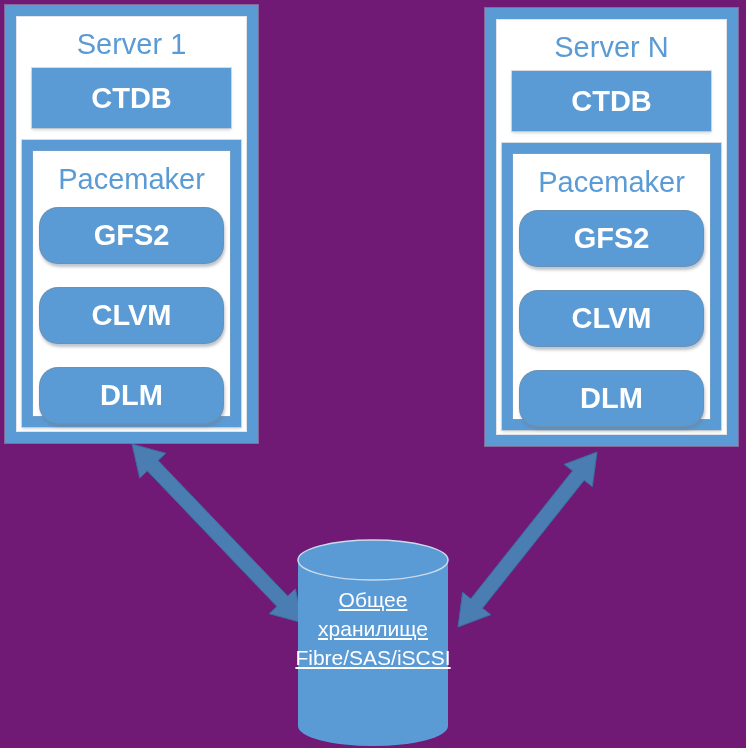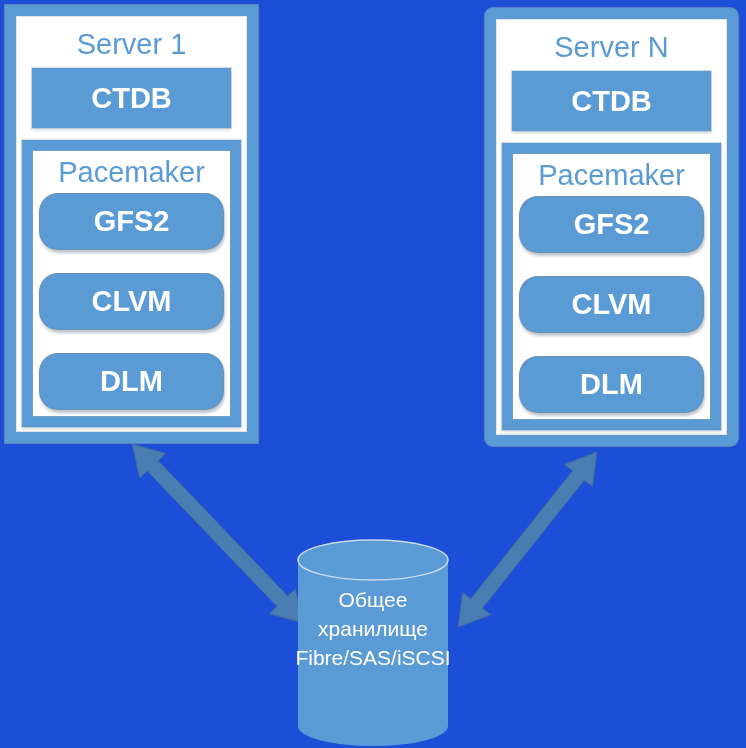--- a/index.html
+++ b/index.html
@@ -3,72 +3,72 @@
 <meta charset="utf-8">
 <style>
   :root{
     --shape-fill:#5B9BD5;
     --arrow-fill:#4A7DB2;
     --title-text:#5B9BD5;
     --on-fill:#FFFFFF;
   }
   html,body{margin:0;padding:0;background:#fff;}
   body{font-family:"Liberation Sans", sans-serif;}
-  .canvas{position:relative;width:746px;height:748px;background:#1d4ed8;overflow:hidden;}
+  .canvas{position:relative;width:746px;height:748px;background:#701a75;overflow:hidden;}
 
   svg.layer{position:absolute;left:0;top:0;width:746px;height:748px;}
 
   .server{
     position:absolute;width:253px;height:438px;box-sizing:border-box;
     background:#fff;border:11px solid var(--shape-fill);
     box-shadow:0 0 0 1px rgba(156,170,185,.55), inset 0 0 0 1px rgba(156,170,185,.30);
   }
   .server.s1{left:5px;top:5px;}
-  .server.sn{left:485px;top:8px;border-radius:8px;}
+  .server.sn{left:485px;top:8px;}
 
   .server-title{
     height:47px;margin-top:5px;display:flex;align-items:center;justify-content:center;
     font-size:29px;color:var(--title-text);
   }
   .bar{
     height:60px;margin:0 16px;background:var(--shape-fill);color:var(--on-fill);
     font-size:29px;font-weight:600;display:flex;align-items:center;justify-content:center;
     box-shadow:0 0 0 1px rgba(156,170,185,.40), 0 2px 3px rgba(120,135,150,.35);
   }
   .pm-frame{
     margin:12px 6px 0;height:287px;box-sizing:border-box;padding:11px;
     background:var(--shape-fill);
     box-shadow:0 0 0 1px rgba(156,170,185,.40), 0 2px 3px rgba(120,135,150,.30);
   }
   .pm-inner{
     background:#fff;height:100%;box-sizing:border-box;padding:0 6px;
     box-shadow:0 0 0 1px rgba(156,170,185,.30);
   }
   .pm-title{
-    height:42px;display:flex;align-items:center;justify-content:center;
+    height:56px;display:flex;align-items:center;justify-content:center;
     font-size:29px;color:var(--title-text);
   }
   .pill{
     height:57px;margin-bottom:23px;box-sizing:border-box;
     background:var(--shape-fill);border-radius:19px;
     border:1px solid rgba(120,135,150,.55);
     box-shadow:1px 3px 3px rgba(110,125,145,.45);
     color:var(--on-fill);font-size:29px;font-weight:600;
     display:flex;align-items:center;justify-content:center;
   }
   .pill:last-child{margin-bottom:4px;}
 
   .arrow{fill:var(--arrow-fill);stroke:#3E6B9E;stroke-width:1;}
   .cyl{fill:var(--shape-fill);}
   .cyl-top{fill:var(--shape-fill);stroke:#CBDAEB;stroke-width:1.5;}
 
   .storage-label{
     position:absolute;left:288px;top:585px;width:170px;
     text-align:center;color:var(--on-fill);
-    font-size:21px;line-height:29px;white-space:pre-line;
+    font-size:21px;line-height:29px;white-space:pre-line;text-decoration:underline;
   }
 </style>
 </head>
 <body>
 
 <div class="canvas">
 
   <svg class="layer" viewBox="0 0 746 748" aria-hidden="true">
     <polygon class="arrow" points="132.0,444.0 139.7,478.1 147.3,470.9 276.9,606.5 269.3,613.7 303.0,623.0 295.3,588.9 287.7,596.1 158.1,460.5 165.7,453.3"></polygon>
     <polygon class="arrow" points="597.0,452.0 564.2,464.3 572.5,470.8 470.8,598.8 462.6,592.3 458.0,627.0 490.8,614.7 482.5,608.2 584.2,480.2 592.4,486.7"></polygon>

